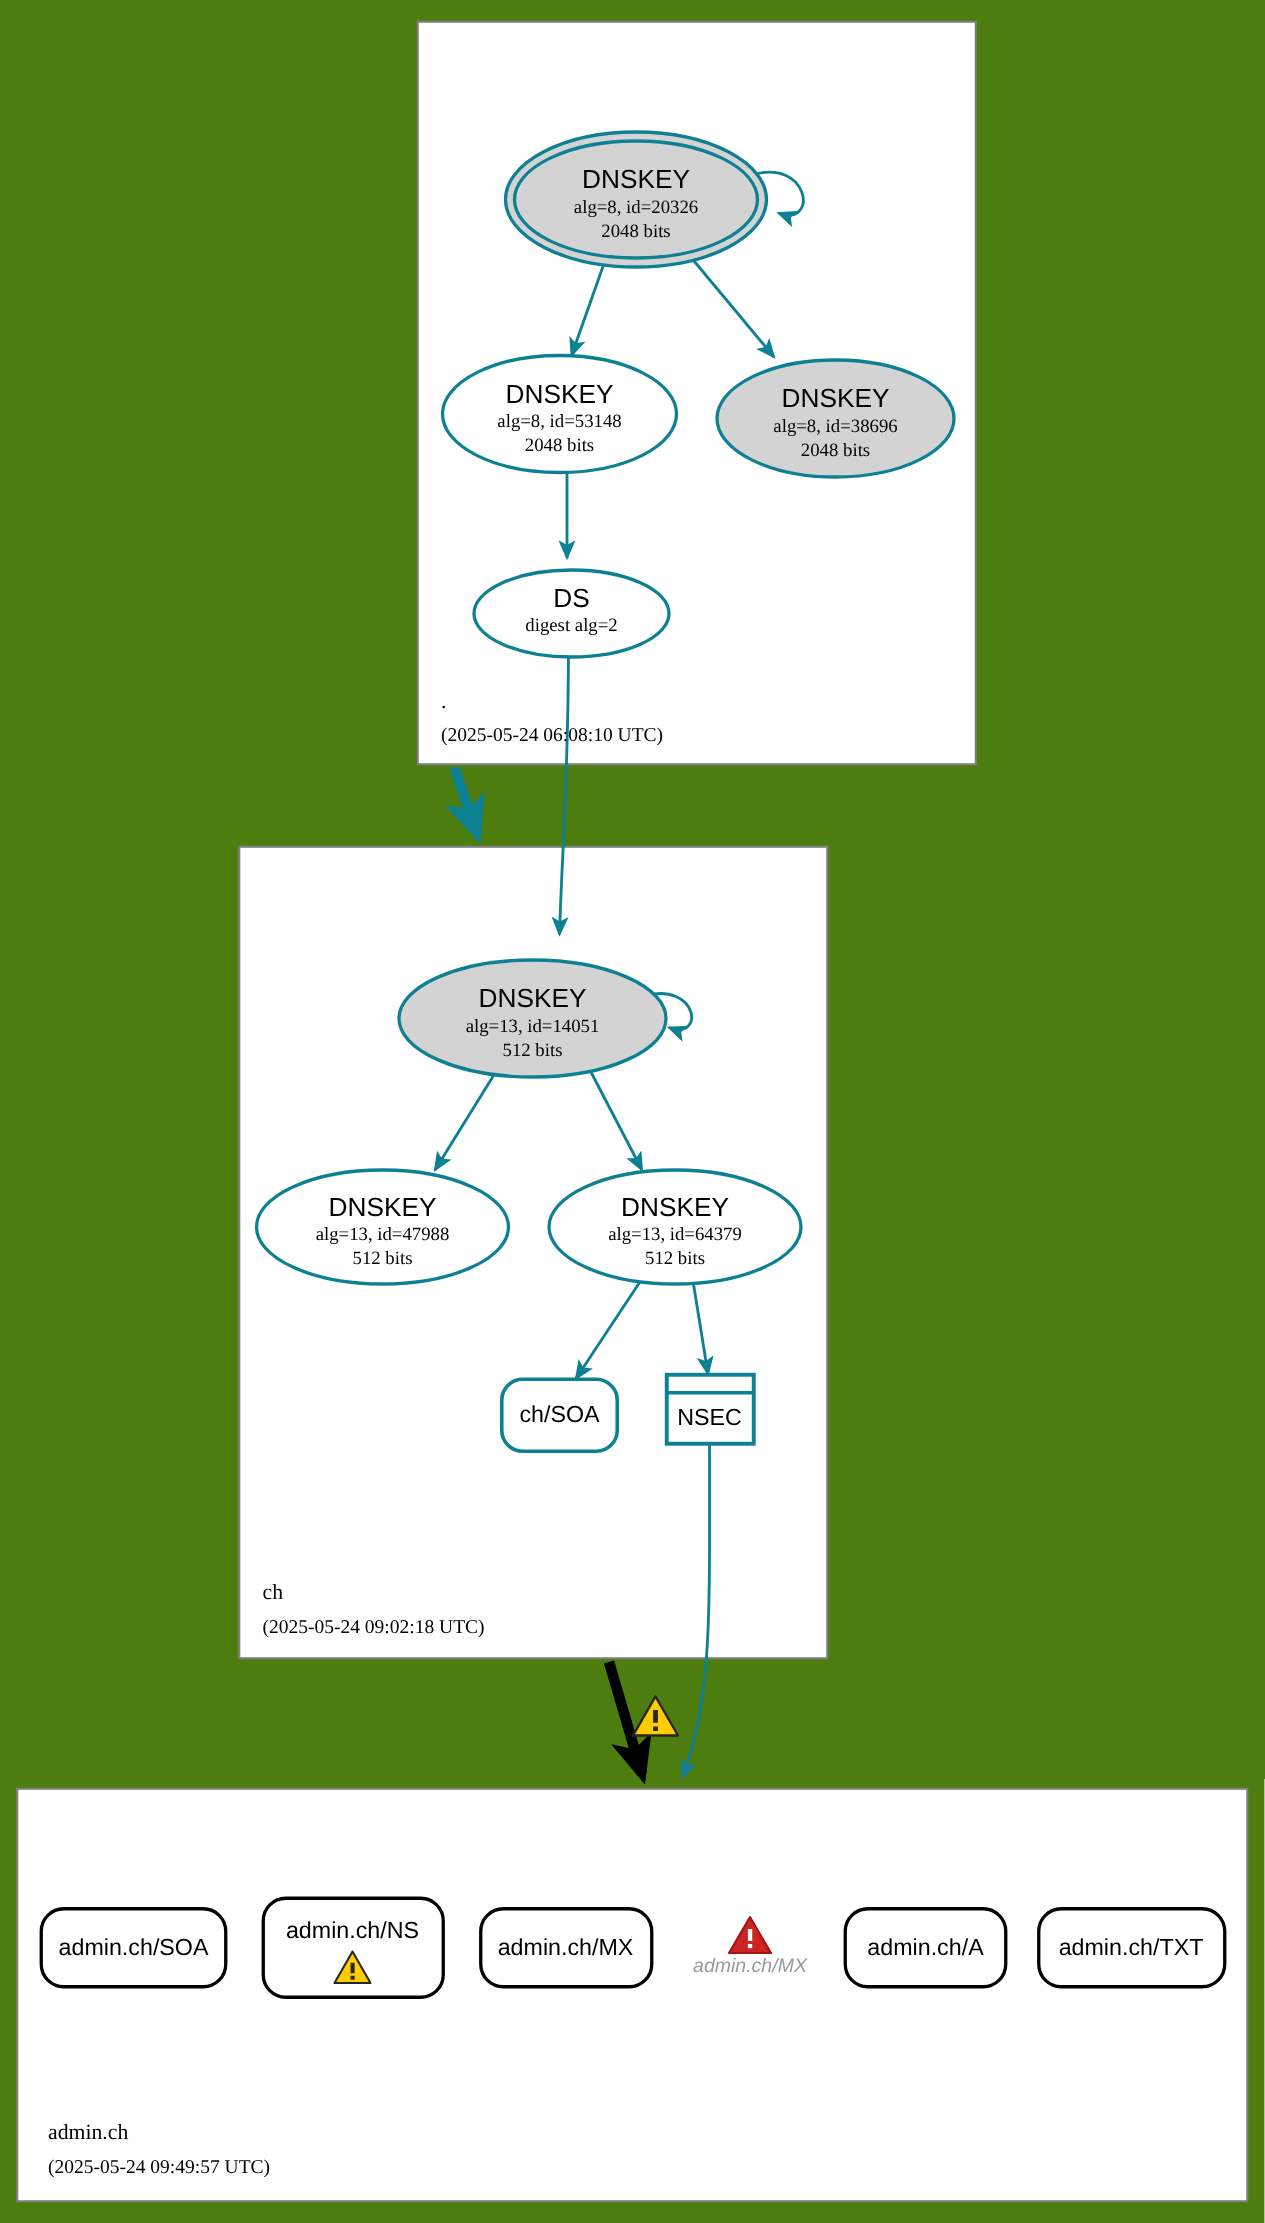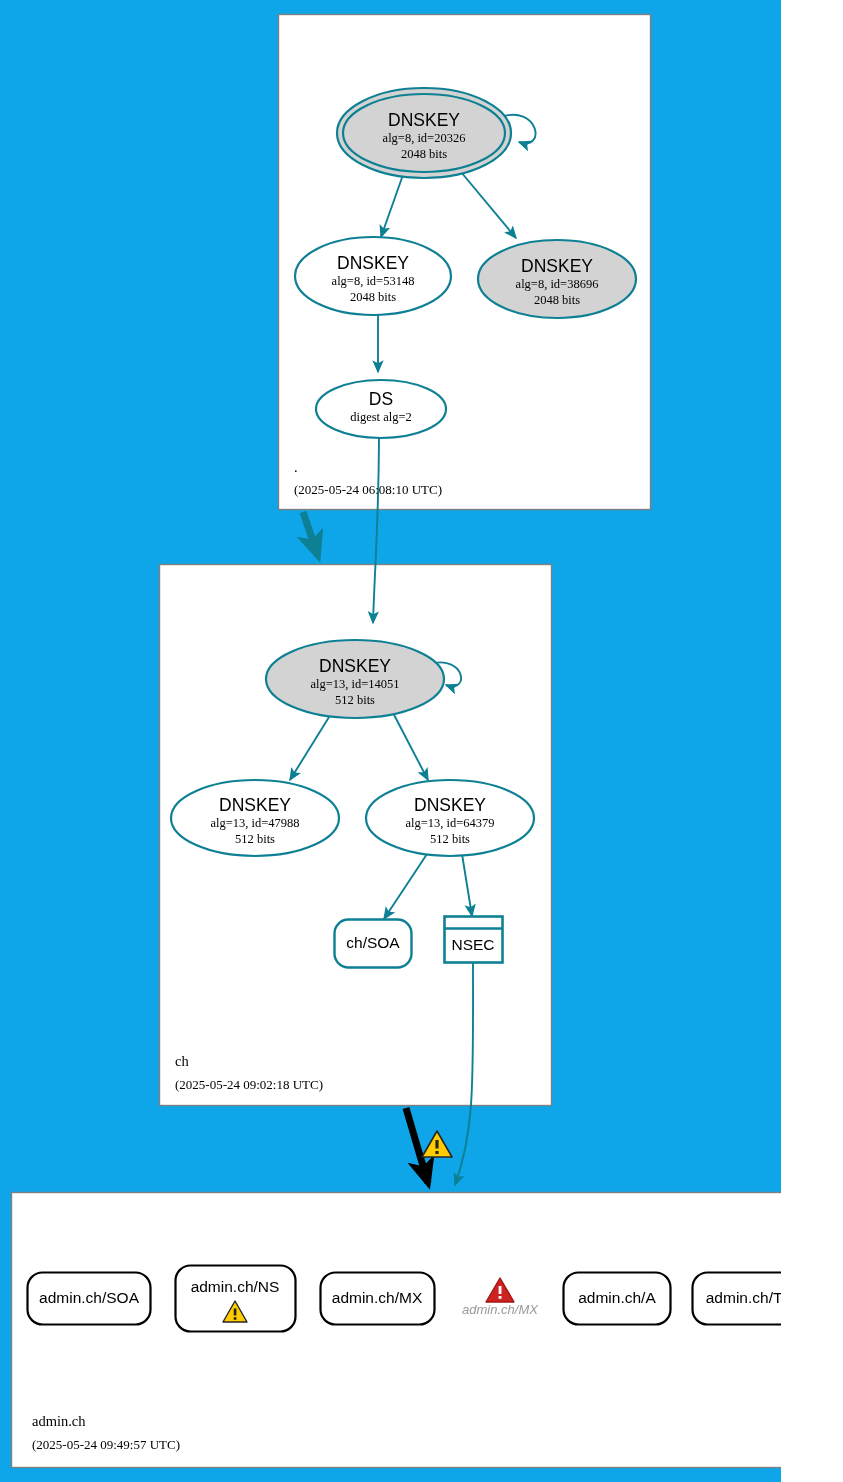--- a/index.html
+++ b/index.html
@@ -2,23 +2,23 @@
 <html><head>
 <meta charset="utf-8">
 <style>
   html, body {
     margin: 0;
     padding: 0;
     background: #ffffff;
   }
   #canvas {
     position: relative;
-    width: 781px;
+    width: 843px;
     height: 1482px;
-    background: #0ea5e9;
+    background: #4d7c0f;
     font-family: "Liberation Sans", sans-serif;
     overflow: hidden;
   }
   #graph-svg {
     position: absolute;
     top: 0;
     left: 0;
     width: 843px;
     height: 1482px;
   }

